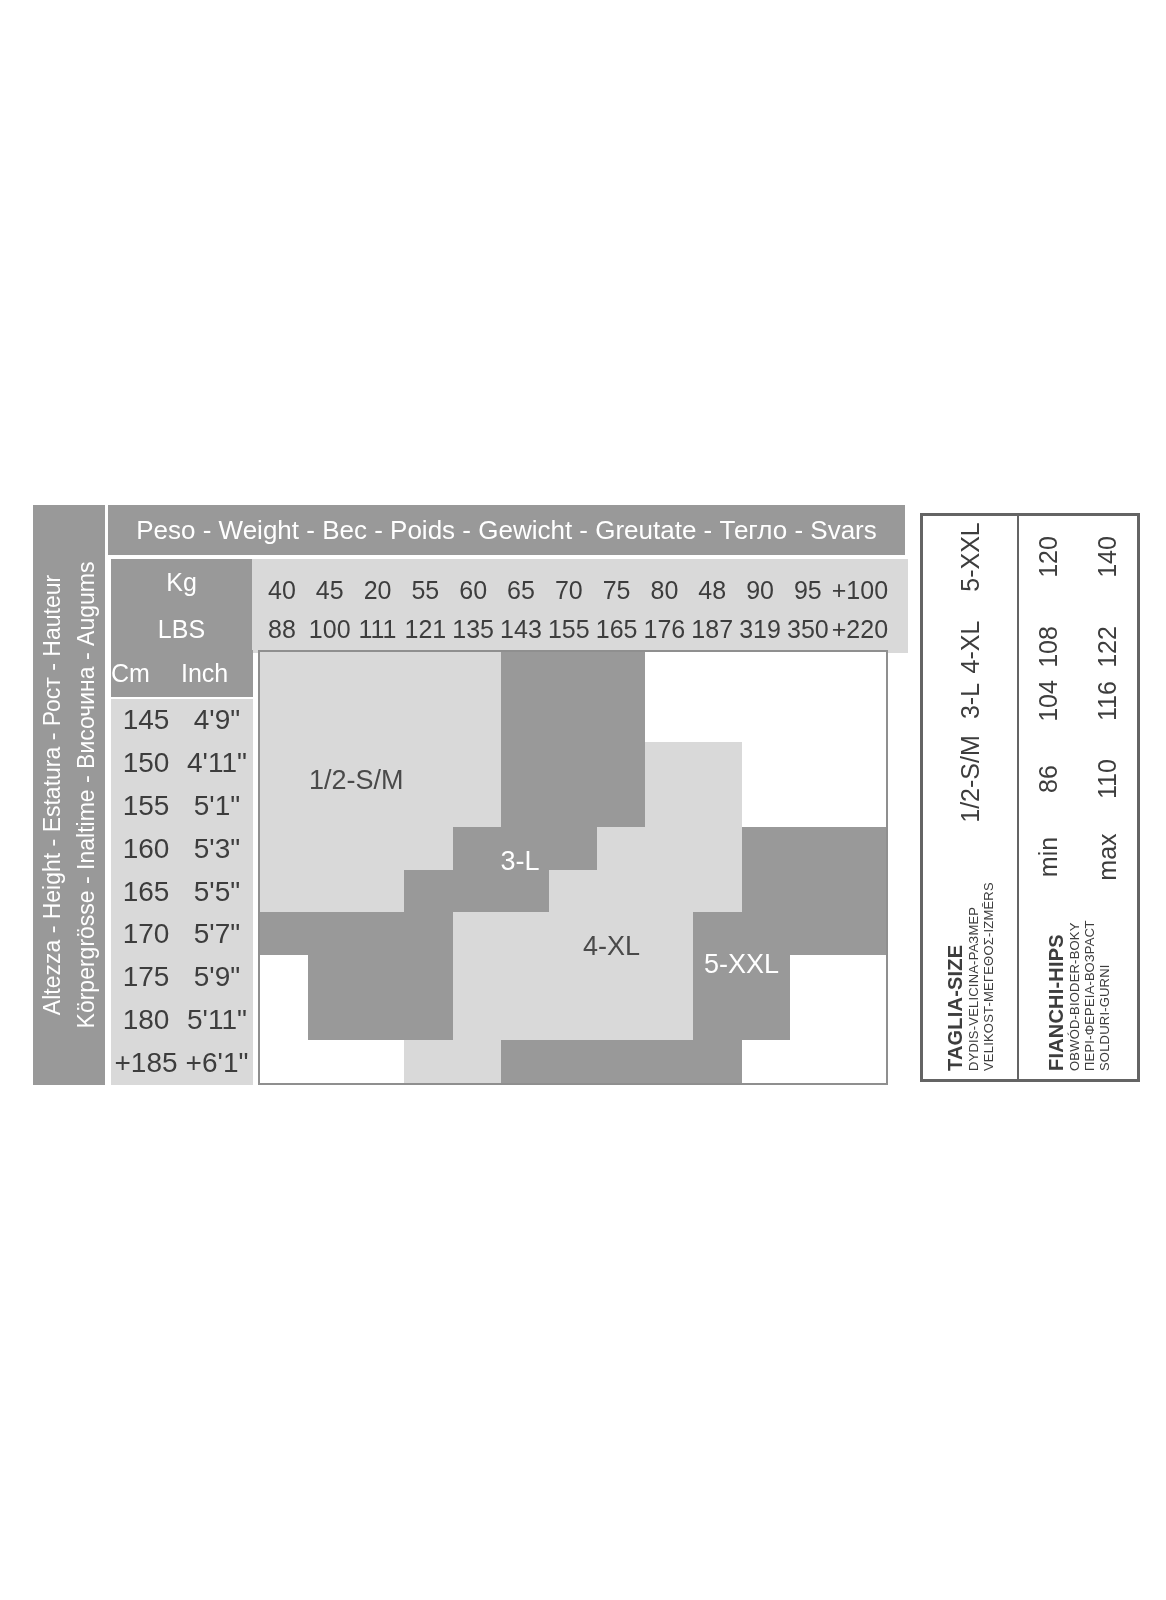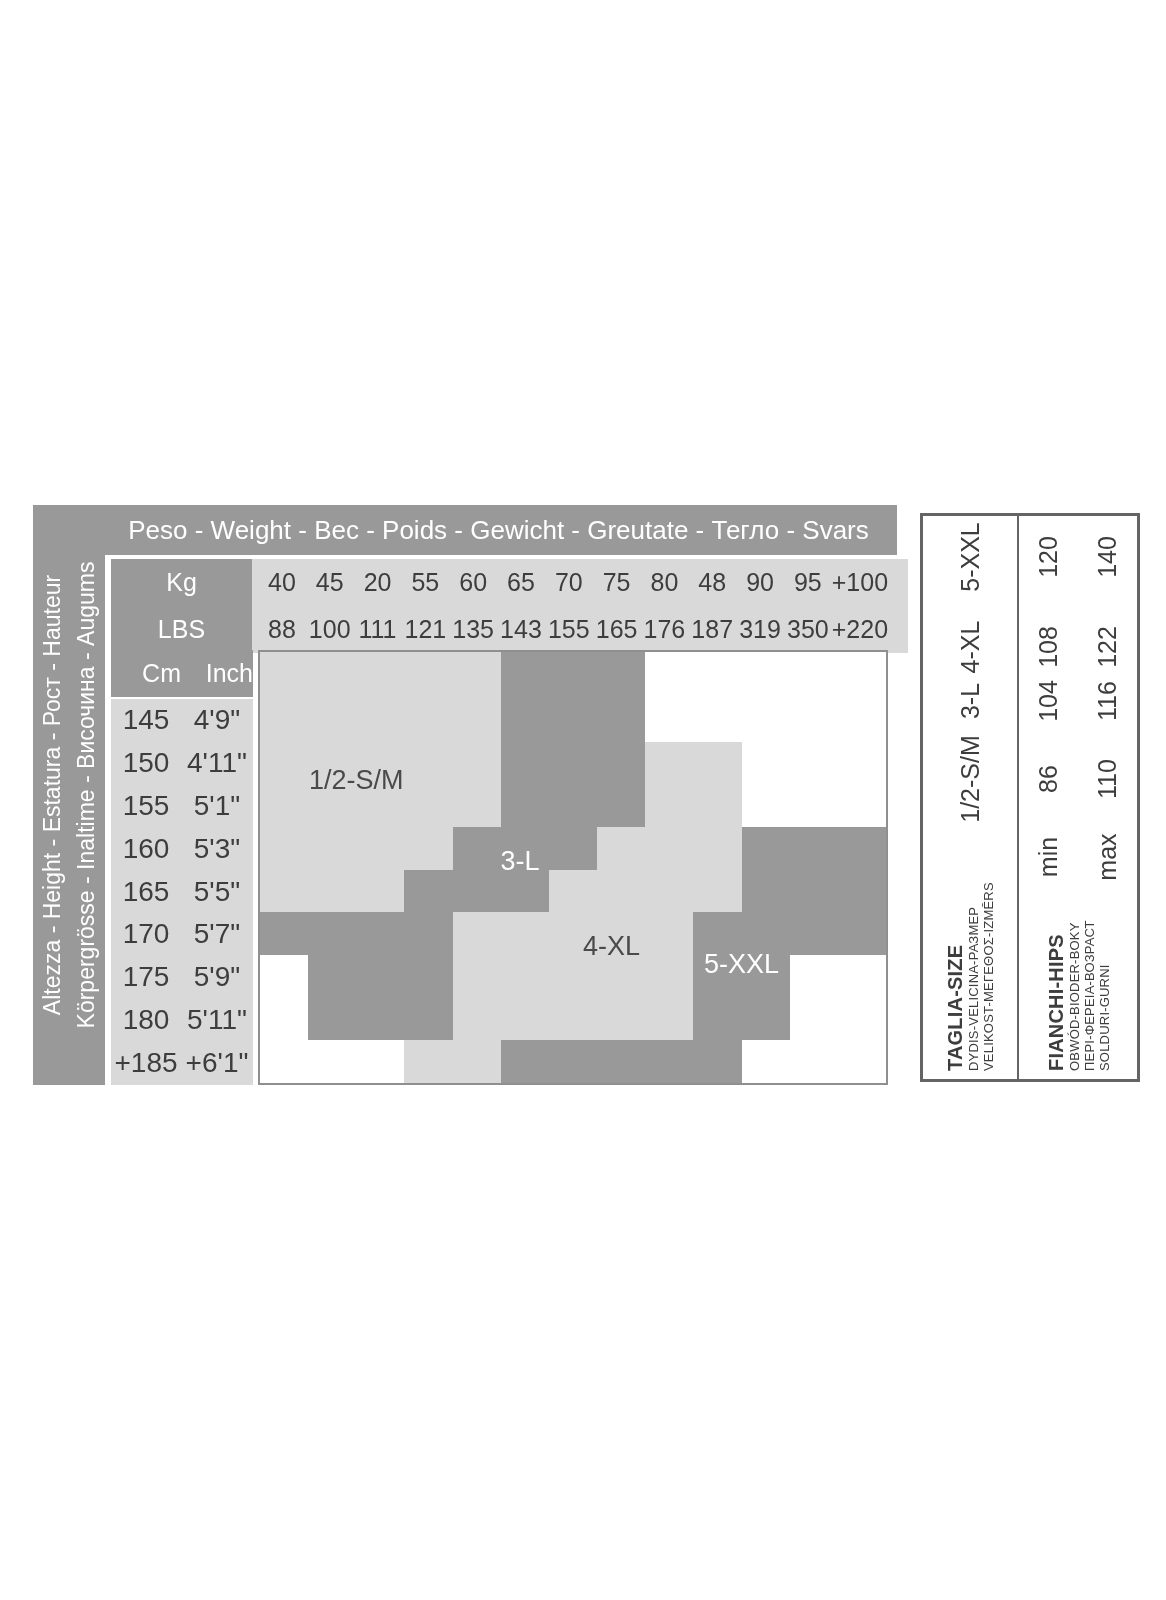--- a/index.html
+++ b/index.html
@@ -12,34 +12,34 @@
   #sheet{position:absolute;left:0;top:0;width:1166px;height:1600px;}
 
   
   .vbar{position:absolute;left:33px;top:505px;width:72px;height:580px;background:var(--mid);}
   .vbar-text{position:absolute;left:0;top:580px;width:580px;height:72px;
              transform:rotate(-90deg);transform-origin:0 0;
              color:#fff;text-align:center;font-size:23px;line-height:34px;padding-top:2px;
              white-space:nowrap;}
 
   
-  .peso-bar{position:absolute;left:100px;top:505px;width:797px;height:50px;background:var(--mid);
+  .peso-bar{position:absolute;left:108px;top:505px;width:797px;height:50px;background:var(--mid);
             color:#fff;font-size:26px;line-height:50px;text-align:center;white-space:nowrap;}
   .wt-labels{position:absolute;left:111px;top:559px;width:141px;height:94px;background:var(--mid);
              color:#fff;font-size:25px;text-align:center;}
   .wt-labels div{height:47px;line-height:47px;}
   .wt-numbers{position:absolute;left:252px;top:559px;width:656px;height:94px;background:var(--light);}
   .num-row{position:absolute;left:6px;width:630px;height:47px;display:flex;}
   .num-row span{flex:1;text-align:center;line-height:47px;font-size:25px;color:var(--txt);}
-  #kg-row{top:0;} #lbs-row{top:47px;}
+  #kg-row{top:8px;} #lbs-row{top:47px;}
 
   
   .cm-bar{position:absolute;left:111px;top:650px;width:142px;height:47px;background:var(--mid);
           color:#fff;font-size:25px;display:flex;}
-  .cm-bar span{line-height:47px;text-align:right;}
+  .cm-bar span{line-height:47px;text-align:left;}
   .cm-bar .c1{width:70px;} .cm-bar .c2{width:72px;}
   .ht-rows{position:absolute;left:111px;top:699px;width:142px;height:386px;background:var(--light);}
   .ht-row{display:flex;height:42.9px;}
   .ht-row span{line-height:42.9px;text-align:center;font-size:28px;color:var(--txt);}
   .ht-row .c1{width:70px;} .ht-row .c2{width:72px;}
 
   
   .chart{position:absolute;left:258px;top:650px;width:630px;height:435px;background:#fff;
          border:2px solid var(--chart-border);box-sizing:border-box;}
   .chart-inner{position:absolute;left:0;top:0;width:626px;height:431px;}

